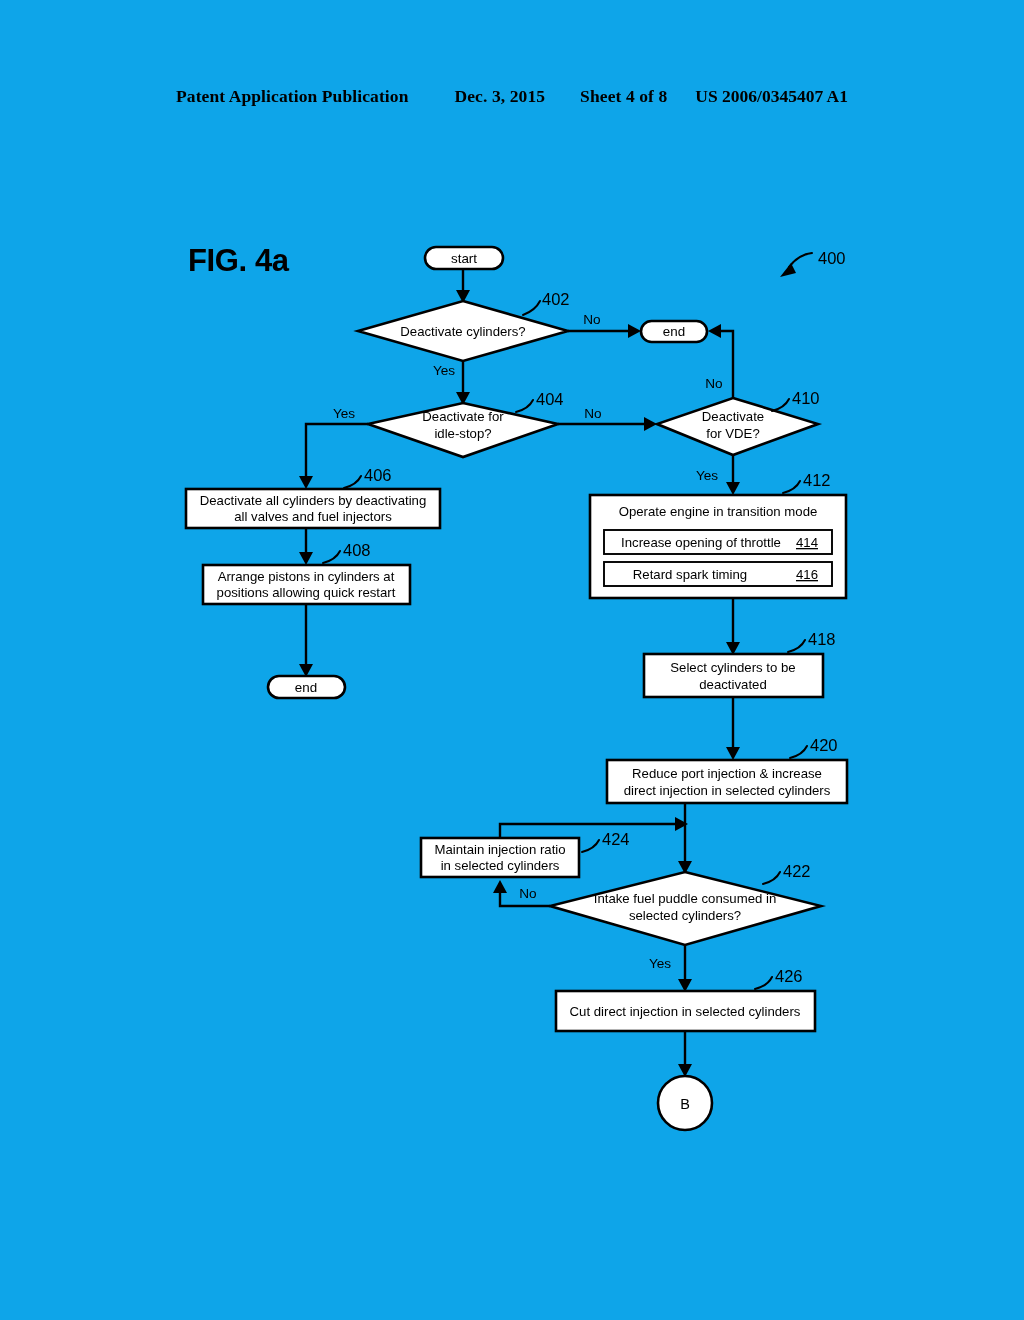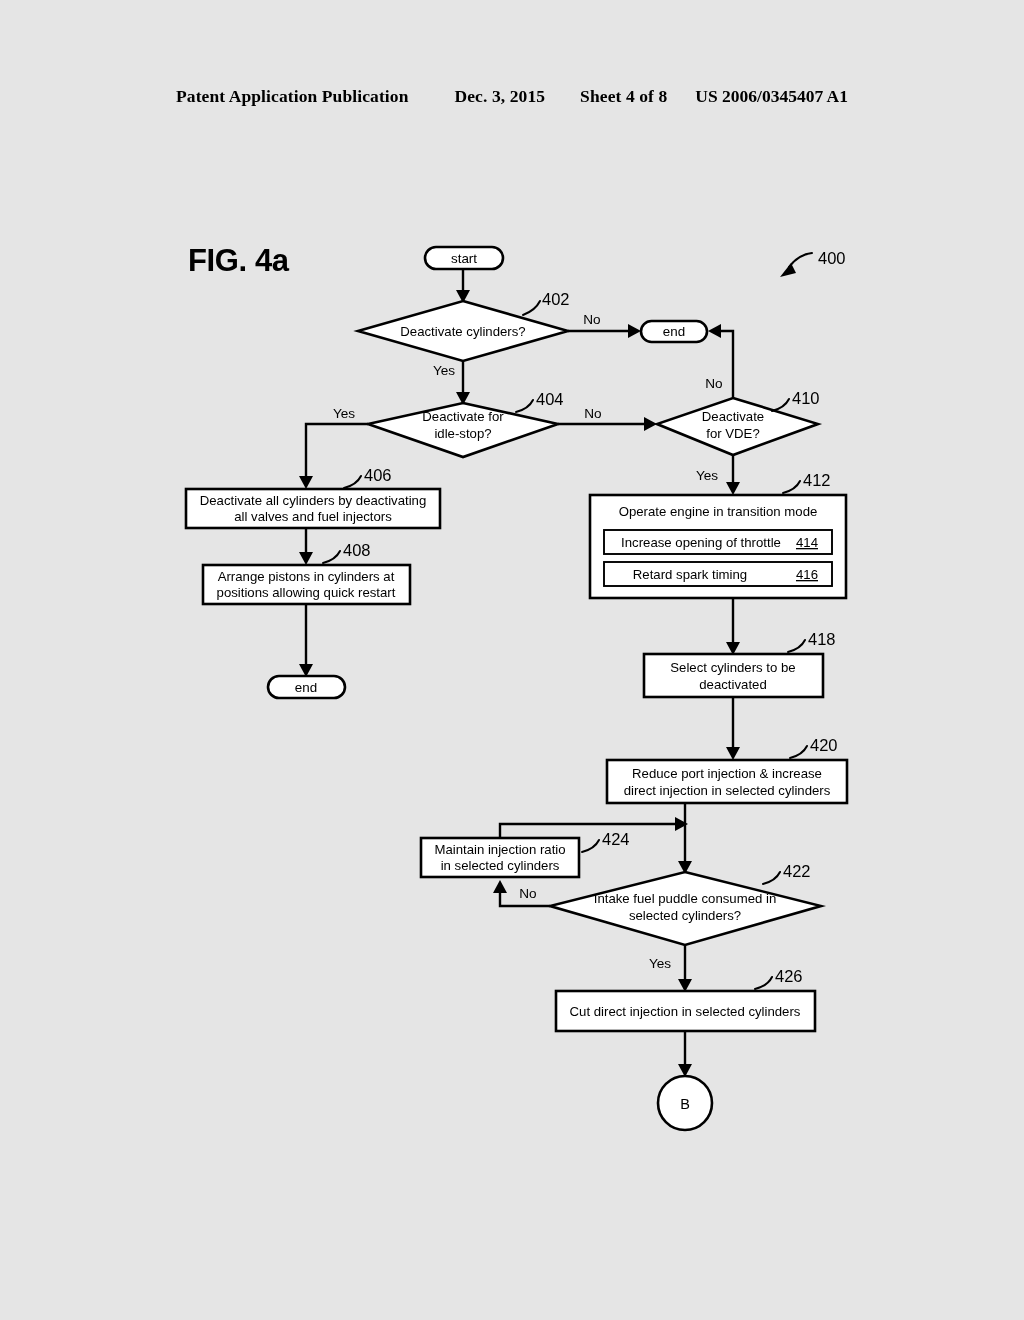--- a/index.html
+++ b/index.html
@@ -12,21 +12,21 @@
     height: 1320px;
     position: relative;
     font-family: "Liberation Sans", sans-serif;
     color: #000000;
     overflow: hidden;
   }
   #page {
     position: relative;
     width: 1024px;
     height: 1320px;
-    background: #e5e5e5;
+    background: #0ea5e9;
   }
   
   #patent-header {
     position: absolute;
     top: 86px;
     left: 0;
     width: 1024px;
     height: 28px;
     font-family: "Liberation Serif", serif;
     font-weight: bold;

